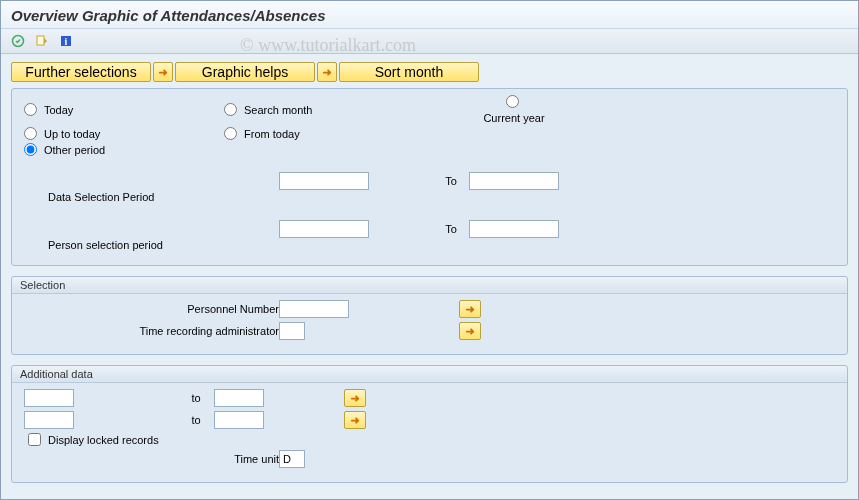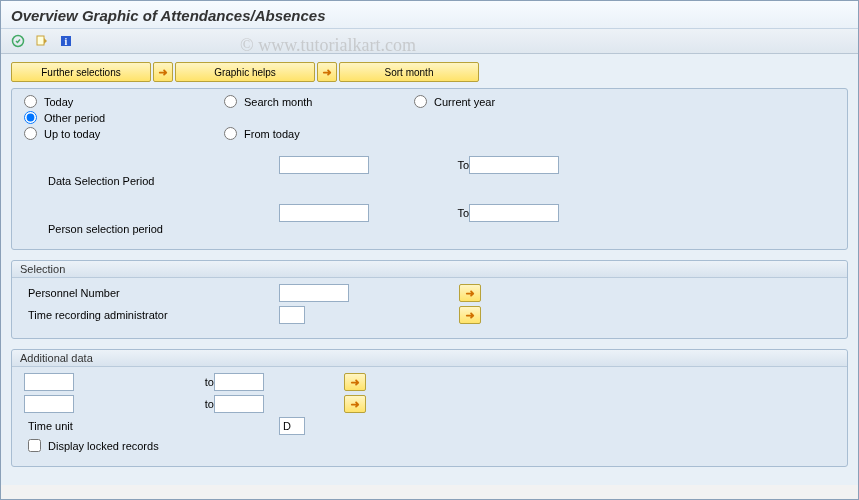--- a/index.html
+++ b/index.html
@@ -41,21 +41,21 @@
   .content {
     padding: 8px 10px;
     background: #e8f0f7;
   }
   .button-row { display:flex; gap:2px; margin-bottom:6px; }
   .btn {
     background: linear-gradient(#fff5c2,#ffe36a);
     border: 1px solid #b8a23a;
     border-radius: 2px;
     padding: 2px 4px;
-    font-size: 10px;
+    font-size: 14px;
     display:flex; align-items:center; justify-content:center;
     cursor:pointer;
     height:20px;
   }
   .btn-wide { width: 140px; }
   .arrow-box {
     width: 20px;
     background: linear-gradient(#fff5c2,#ffe36a);
     border:1px solid #b8a23a;
     border-radius:2px;
@@ -76,37 +76,37 @@
     background: linear-gradient(#ecf2f8,#d8e3ee);
     border-bottom:1px solid #b9cadb;
     border-radius:3px 3px 0 0;
   }
   .groupbox-body {
     padding: 6px 12px 10px 12px;
   }
   .radio-row { display:flex; gap:0; margin-bottom:3px; }
   .radio-col1 { width: 200px; display:flex; align-items:center; gap:4px;}
   .radio-col2 { width: 190px; display:flex; align-items:center; gap:4px;}
-  .radio-col3 { width: 200px; display:flex; align-items:center; gap:4px;}
+  .radio-col3 { width: 200px; display:flex; align-items:center; gap:4px;flex-direction:column;}
   .field-row { display:flex; align-items:center; margin-bottom:4px; }
-  .field-label { width: 255px; padding-left: 4px;}
+  .field-label { width: 255px; padding-left: 4px; text-align: right;}
   .field-label-indent { width: 255px; padding-left: 24px; margin-top: 32px;}
   input[type=text].inp {
     border:1px solid #97aec5;
     background:#fff;
     height:18px;
     font-size:11px;
     padding:1px 3px;
   }
   .w90 { width:90px; }
   .w70 { width:70px; }
   .w50 { width:50px; }
   .w30 { width:26px; }
   .gap { width: 60px; }
-  .to-label { width:40px; text-align:right; padding-left:4px; }
+  .to-label { width:40px; text-align:center; padding-left:4px; }
   .sel-arrow {
     width:22px; height:18px;
     background: linear-gradient(#fff5c2,#ffe36a);
     border:1px solid #b8a23a;
     border-radius:2px;
     display:flex; align-items:center; justify-content:center;
     color:#d07000; font-weight:bold;
     cursor:pointer;
     margin-left:30px;
   }
@@ -172,32 +172,32 @@
             <input type="radio" name="per" style="">
             <span>Search month</span>
           </label>
         <label class="radio-col3">
             <input type="radio" name="per" style="">
             <span>Current year</span>
           </label>
       </div>
       <div class="radio-row">
         <label class="radio-col1">
+            <input type="radio" name="per" style="">
+            <span>Up to today</span>
+          </label>
+        <label class="radio-col2">
+            <input type="radio" name="per" style="">
+            <span>From today</span>
+          </label>
+      </div>
+      <div class="radio-row">
+        <label class="radio-col1">
             <input type="radio" name="per" checked="" style="">
             <span>Other period</span>
-          </label>
-      </div>
-      <div class="radio-row">
-        <label class="radio-col1">
-            <input type="radio" name="per" style="">
-            <span>Up to today</span>
-          </label>
-        <label class="radio-col2">
-            <input type="radio" name="per" style="">
-            <span>From today</span>
           </label>
       </div>
       <div class="field-row">
         <div class="field-label-indent">Data Selection Period</div>
         <input type="text" class="inp w90" value="" style="">
         <div class="gap"></div>
         <div class="to-label">To</div>
         <input type="text" class="inp w90" value="" style="">
       </div>
       <div class="field-row">
@@ -241,25 +241,25 @@
       </div>
       <div class="field-row">
         <input type="text" class="inp w50" value="" style="">
         <div style="width:100px"></div>
         <div class="to-label">to</div>
         <input type="text" class="inp w50" value="" style="">
         <div style="width:80px"></div>
         <div class="sel-arrow" style="margin-left:0">➜</div>
       </div>
       <div class="field-row">
-        <div class="field-label">Time unit</div>
-        <input type="text" class="inp w30" value="D" style="">
-      </div>
-      <div class="field-row">
         <label style="display:flex;align-items:center;gap:4px;padding-left:4px;">
           <input type="checkbox" style="">
           <span>Display locked records</span>
         </label>
       </div>
+      <div class="field-row">
+        <div class="field-label">Time unit</div>
+        <input type="text" class="inp w30" value="D" style="">
+      </div>
     </div>
   </div>
 
 </div>
 
 </body></html>

